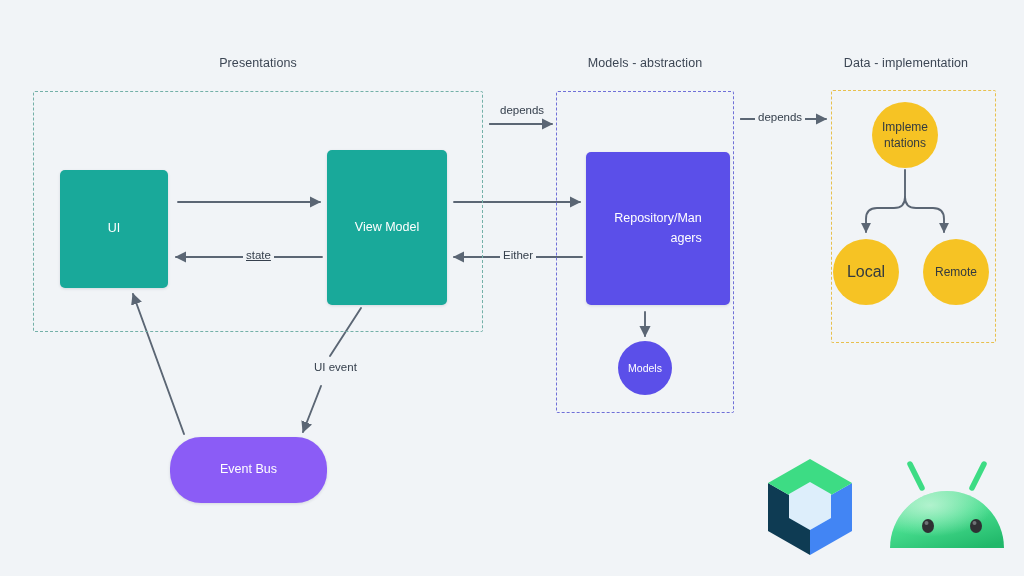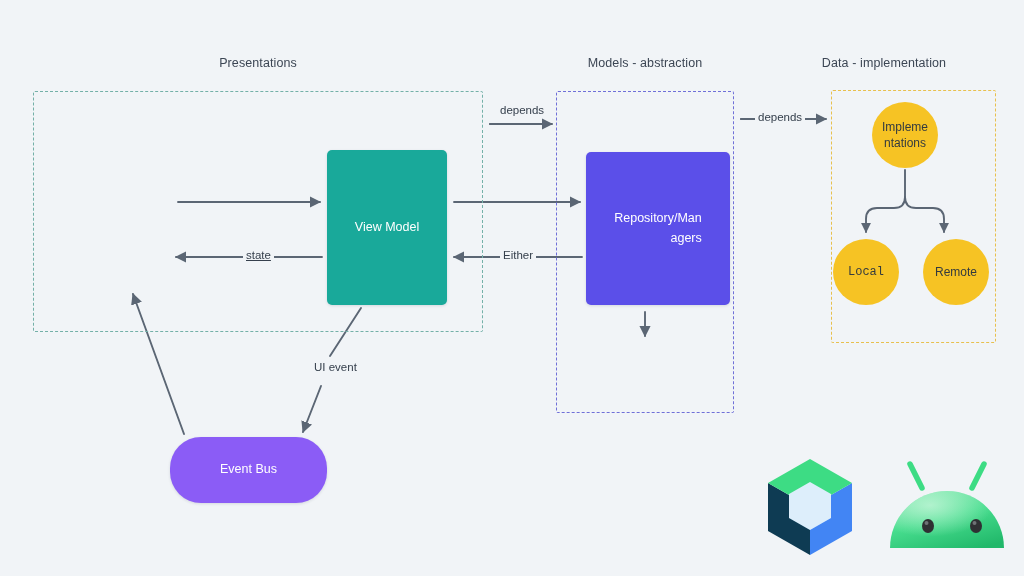--- a/index.html
+++ b/index.html
@@ -29,21 +29,21 @@
   .group-title {
     position: absolute;
     font-size: 12.5px;
     color: #3c4654;
     letter-spacing: .1px;
     white-space: nowrap;
     text-align: center;
   }
   #title-presentations { left: 158px; top: 56px; width: 200px; }
   #title-domain        { left: 545px; top: 56px; width: 200px; }
-  #title-data          { left: 791px; top: 56px; width: 186px; }
+  #title-data          { left: 813px; top: 56px; width: 186px; }
 
   
   .zone {
     position: absolute;
     border: 1.6px dashed #7ea8a3;
     border-radius: 2px;
     box-sizing: border-box;
   }
   #zone-presentations { left: 33px;  top: 91px; width: 450px; height: 241px; border-color:#74b0a8; }
   #zone-domain        { left: 556px; top: 91px; width: 178px; height: 322px; border-color:#6f6fd8; }
@@ -85,21 +85,21 @@
     justify-content: center;
     text-align: center;
     font-size: 11px;
     line-height: 1.35;
   }
   .circle.purple { color: #fff; }
   .circle.amber  { background: #F6C324; color: #333a3f; }
 
   #circle-models   { left: 618px; top: 341px; width: 54px; height: 54px; font-size: 10.5px; }
   #circle-impl     { left: 872px; top: 102px; width: 66px; height: 66px; font-size: 12px; }
-  #circle-local    { left: 833px; top: 239px; width: 66px; height: 66px; font-size: 12px; font-family: Liberation Mono, monospace; }
+  #circle-local    { left: 833px; top: 239px; width: 66px; height: 66px; font-size: 16px; }
   #circle-remote   { left: 923px; top: 239px; width: 66px; height: 66px; font-size: 12px; }
 
   
   .edge-label {
     position: absolute;
     font-size: 11.5px;
     color: #36404d;
     white-space: nowrap;
     background: #f1f4f7;
     padding: 0 3px;
@@ -170,34 +170,40 @@
   </svg>
 
   <div class="group-title" id="title-presentations">Presentations</div>
   <div class="group-title" id="title-domain">Models - abstraction</div>
   <div class="group-title" id="title-data">Data - implementation</div>
 
   <div class="zone" id="zone-presentations"></div>
   <div class="zone" id="zone-domain"></div>
   <div class="zone" id="zone-data"></div>
 
+  <div class="node teal" id="node-ui">
+    <span class="node-label">UI</span>
+  </div>
 
   <div class="node teal" id="node-viewmodel">
     <span class="node-label">View Model</span>
   </div>
 
   <div class="node purple" id="node-repo">
     <span class="node-label">Repository/Man
 agers</span>
   </div>
 
   <div class="node crimson" id="node-eventbus">
     <span class="node-label">Event Bus</span>
   </div>
 
+  <div class="circle purple" id="circle-models">
+    <span class="node-label">Models</span>
+  </div>
 
   <div class="circle amber" id="circle-impl">
     <span class="node-label">Impleme
 ntations</span>
   </div>
 
   <div class="circle amber" id="circle-local">
     <span class="node-label">Local</span>
   </div>
 

